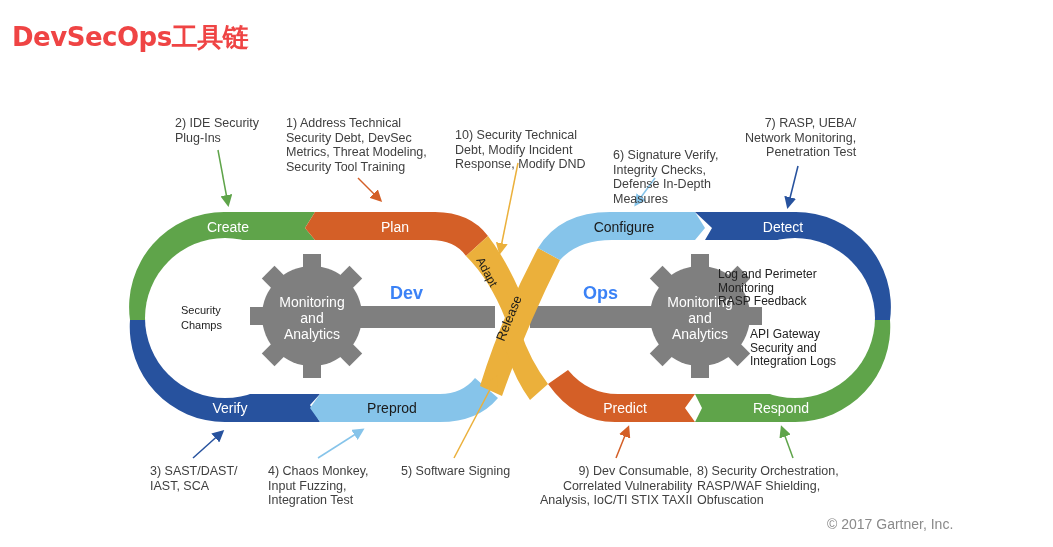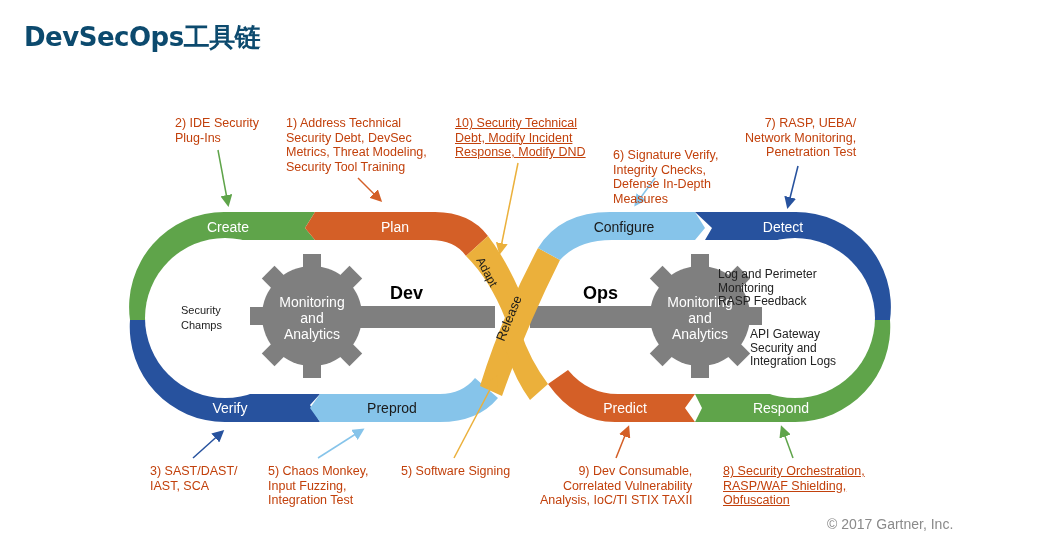--- a/index.html
+++ b/index.html
@@ -1,26 +1,26 @@
 <!DOCTYPE html>
 <html><head>
 <meta charset="utf-8">
 <style>
   html, body { margin: 0; padding: 0; background: #ffffff; }
   body { width: 1053px; height: 547px; position: relative; overflow: hidden;
          font-family: "Liberation Sans", sans-serif; }
-  .title { position: absolute; left: 24px; top: 20px; font-size: 26px; font-weight: bold;
-           color: #0c4a6e; font-family: "DejaVu Sans", sans-serif; letter-spacing: -0.5px; }
+  .title { position: absolute; left: 12px; top: 20px; font-size: 26px; font-weight: bold;
+           color: #ef4444; font-family: "DejaVu Sans", sans-serif; letter-spacing: -0.5px; }
   svg { position: absolute; left: 0; top: 0; }
-  .ann { position: absolute; font-size: 12.5px; line-height: 14.5px; color: #c2410c; white-space: pre; }
+  .ann { position: absolute; font-size: 12.5px; line-height: 14.5px; color: #404040; white-space: pre; }
   .copyright { position: absolute; left: 827px; top: 516px; font-size: 14px; color: #8a8a8a; text-align: center; }
   .seg-label { font-family: "Liberation Sans", sans-serif; font-size: 14px; }
   .inner-text { position: absolute; font-size: 12px; line-height: 13.5px; color: #222; white-space: pre; }
   .gear-text { position: absolute; font-size: 14px; line-height: 16px; color: #ffffff; text-align: center; white-space: pre; }
-  .big { position: absolute; font-size: 18px; font-weight: bold; color: #000000; }
+  .big { position: absolute; font-size: 18px; font-weight: bold; color: #3b82f6; }
 </style>
 </head>
 <body>
 
 <div class="title">DevSecOps工具链</div>
 
 <svg width="1053" height="547" viewBox="0 0 1053 547">
   <defs>
     <marker id="arrG" markerWidth="8" markerHeight="8" refX="6" refY="4" orient="auto">
         <path d="M0,0 L8,4 L0,8 z" fill="#5fa44a"></path>
@@ -134,36 +134,36 @@
 <div class="inner-text" style="left:750px; top:328px;">API Gateway
 Security and
 Integration Logs</div>
 
 <div class="ann" style="left:175px; top:116px;">2) IDE Security
 Plug-Ins</div>
 <div class="ann" style="left:286px; top:116px;">1) Address Technical
 Security Debt, DevSec
 Metrics, Threat Modeling,
 Security Tool Training</div>
-<div class="ann" style="left:455px; top:116px;text-decoration:underline;">10) Security Technical
+<div class="ann" style="left:455px; top:128px;">10) Security Technical
 Debt, Modify Incident
 Response, Modify DND</div>
 <div class="ann" style="left:613px; top:116px;margin-top:32px;">6) Signature Verify,
 Integrity Checks,
 Defense In-Depth
 Measures</div>
 <div class="ann" style="left:745px; top:116px;text-align:right;">7) RASP, UEBA/
 Network Monitoring,
 Penetration Test</div>
 <div class="ann" style="left:150px; top:464px;">3) SAST/DAST/
 IAST, SCA</div>
-<div class="ann" style="left:268px; top:464px;">5) Chaos Monkey,
+<div class="ann" style="left:268px; top:464px;">4) Chaos Monkey,
 Input Fuzzing,
 Integration Test</div>
 <div class="ann" style="left:401px; top:464px;">5) Software Signing</div>
 <div class="ann" style="left:540px; top:464px;text-align:right;">9) Dev Consumable,
 Correlated Vulnerability
 Analysis, IoC/TI STIX TAXII</div>
-<div class="ann" style="left:723px; top:464px;text-decoration:underline;">8) Security Orchestration,
+<div class="ann" style="left:697px; top:464px;">8) Security Orchestration,
 RASP/WAF Shielding,
 Obfuscation</div>
 
 <div class="copyright">© 2017 Gartner, Inc.</div>
 
 </body></html>

